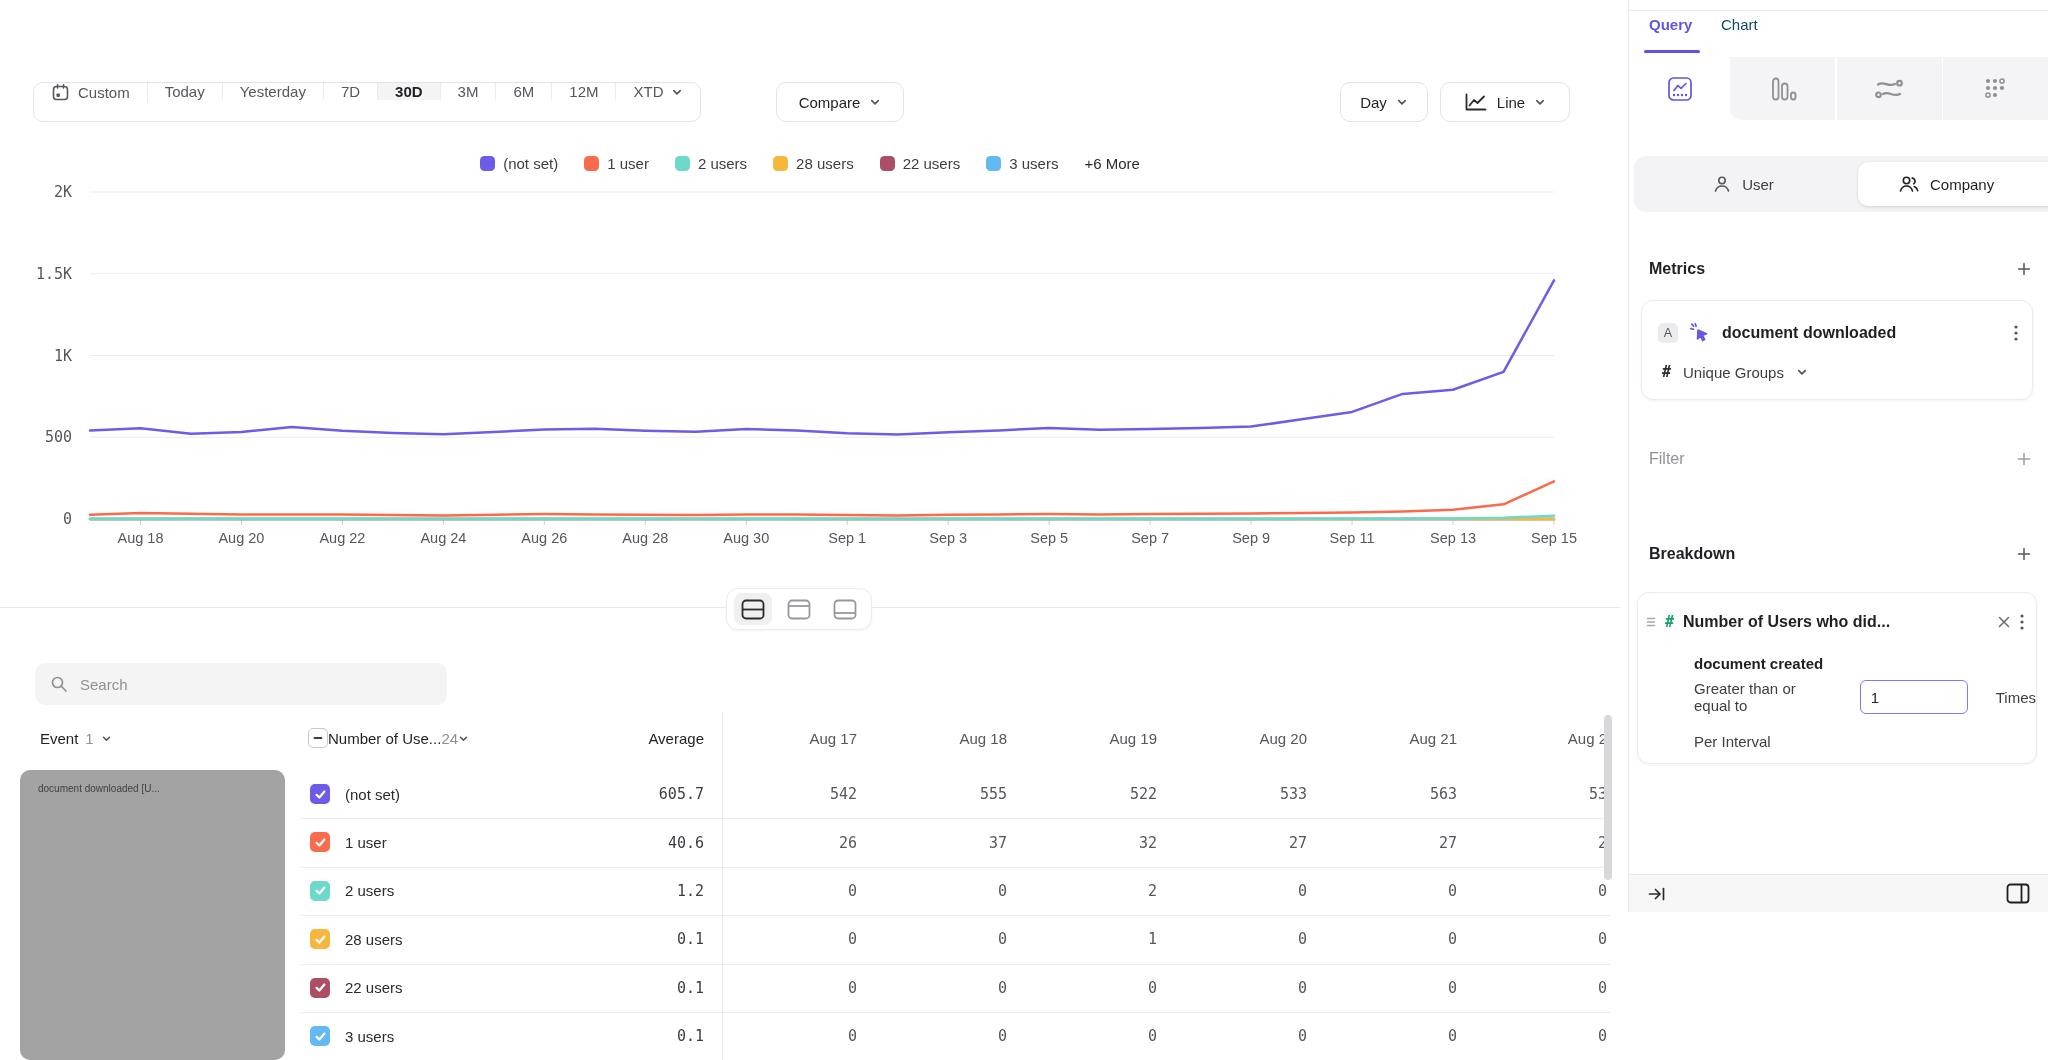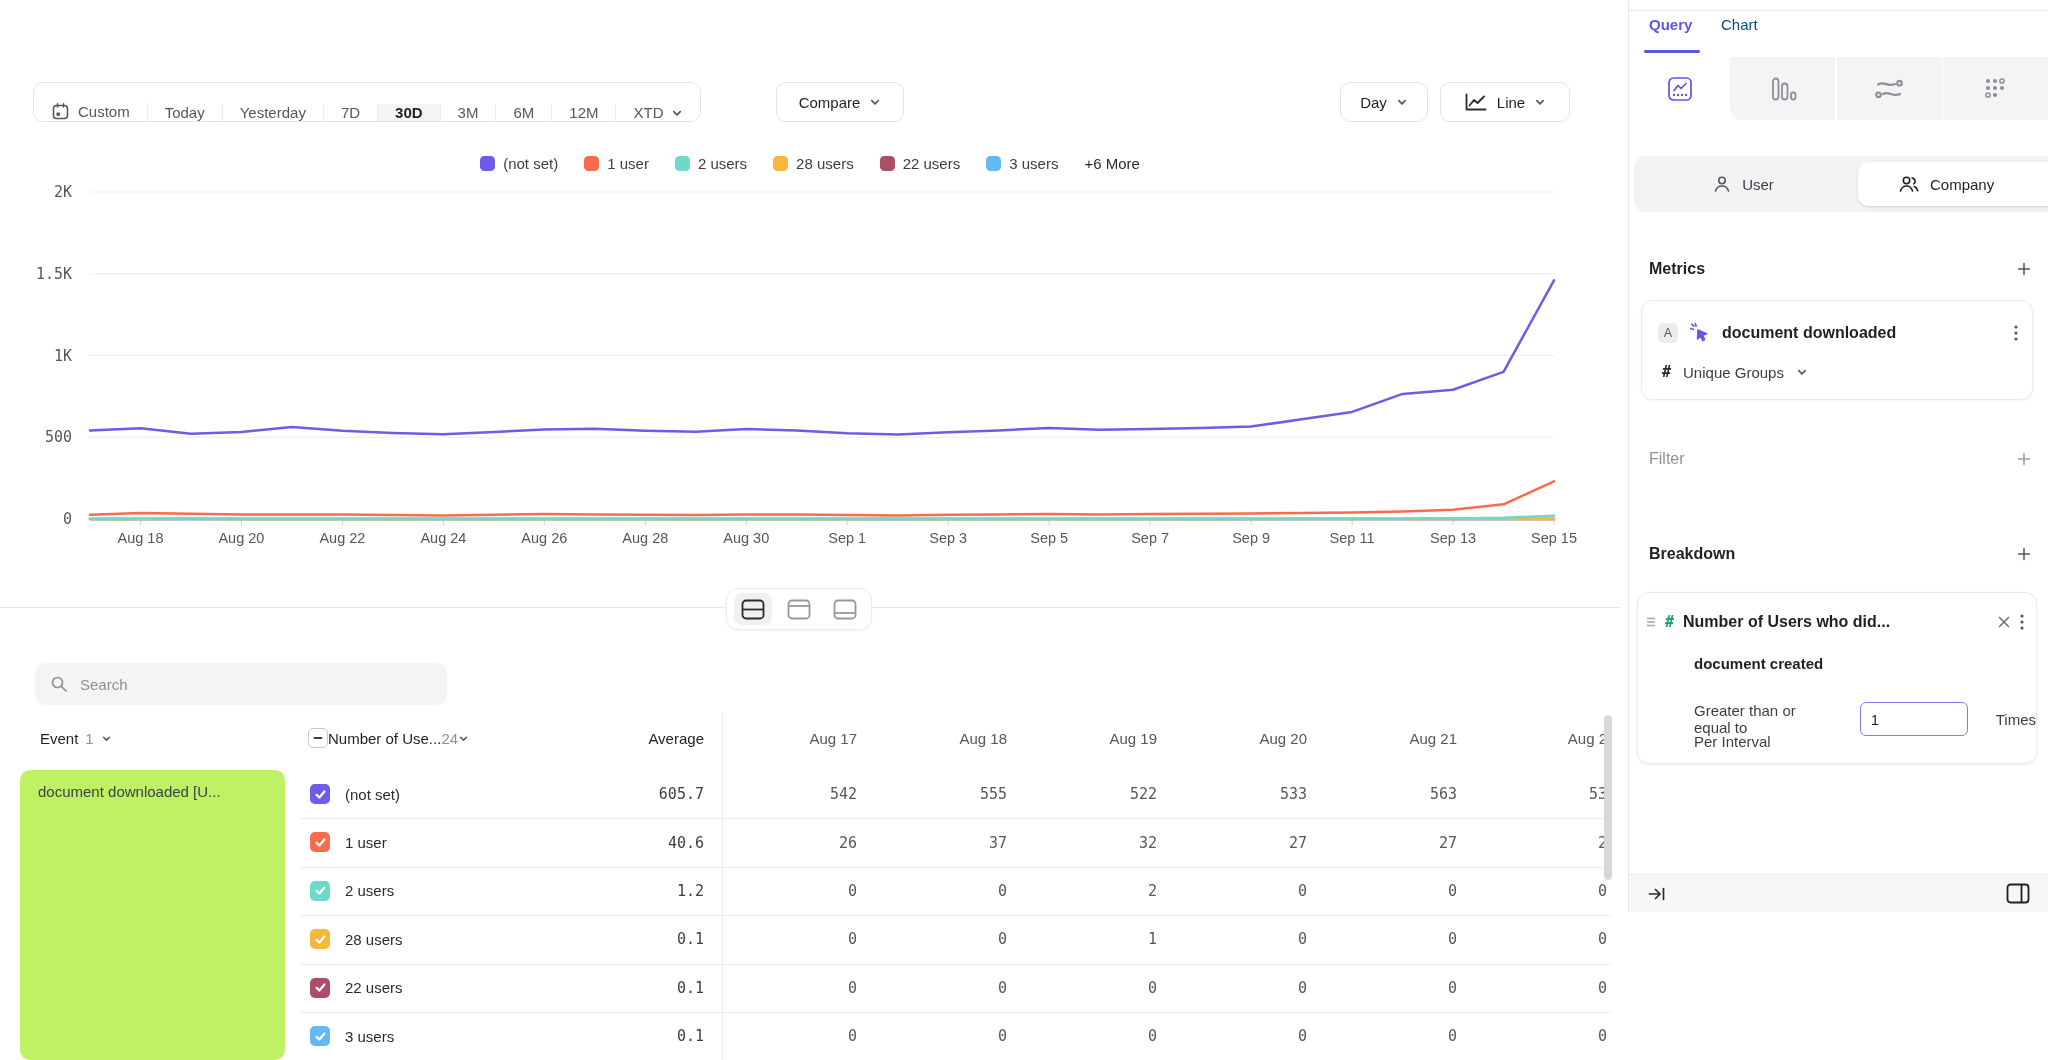--- a/index.html
+++ b/index.html
@@ -3,21 +3,21 @@
 <meta charset="utf-8">
 <style>
   *{margin:0;padding:0;box-sizing:border-box}
   html,body{background:#fff}
   body{font-family:"Liberation Sans",sans-serif;color:#2a2b2e}
   #app{position:relative;width:2048px;height:1060px;background:#fff;overflow:hidden}
   .abs{position:absolute}
   .mono{font-family:"DejaVu Sans Mono",monospace}
   .main{position:absolute;inset:0 420px 0 0}
   
-  .dr-group{display:flex;align-items:flex-end;border:1px solid #e3e3e6;border-radius:10px;background:#fff;overflow:hidden}
+  .dr-group{display:flex;align-items:flex-start;border:1px solid #e3e3e6;border-radius:10px;background:#fff;overflow:hidden}
   .dr-btn{display:flex;align-items:center;gap:8px;padding:0 17px;font-size:15px;color:#55575c;border-right:1px solid #ececee;cursor:pointer;white-space:nowrap;background:#fff}
   .dr-btn:last-child{border-right:none}
   .dr-btn.active{background:#f4f4f5;color:#1f2023;font-weight:700}
   .btn{display:flex;align-items:center;justify-content:center;gap:9px;border:1px solid #e3e3e6;border-radius:10px;background:#fff;font-size:15px;color:#1f2023;cursor:pointer}
   .chev{display:inline-flex;color:#55575c;line-height:0}
   
   .legend{display:flex;justify-content:center;align-items:center;gap:26px;font-size:15px;color:#3c3e42}
   .legend-item{display:flex;align-items:center;gap:8px;cursor:pointer}
   .swatch{width:15px;height:15px;border-radius:4.5px;flex:0 0 auto}
   .legend-more{font-weight:500;color:#2a2b2e;cursor:pointer}
@@ -286,21 +286,21 @@
     </div>
 
     <div class="abs th-dark" style="left:560px;top:716px;width:144px;height:44px;display:flex;align-items:center;justify-content:flex-end">Average</div>
 
     <div id="date-headers" style="display:contents"><div class="date-th" style="left: 707px;">Aug 17</div><div class="date-th" style="left: 857px;">Aug 18</div><div class="date-th" style="left: 1007px;">Aug 19</div><div class="date-th" style="left: 1157px;">Aug 20</div><div class="date-th" style="left: 1307px;">Aug 21</div><div class="date-th" style="left: 1457px;">Aug 2</div></div>
 
     
     <div class="abs" style="left:722px;top:712px;width:1px;height:348px;background:#e9e9ea"></div>
 
     
-    <div class="abs" style="left:20px;top:770px;width:265px;height:290px;background:#bef264;border-radius:10px;padding:13px 18px;font-size:15px;color:#3f4145;white-space:nowrap;overflow:hidden">document downloaded [U...</div>
+    <div class="abs" style="left:20px;top:770px;width:265px;height:290px;background:#a3a3a3;border-radius:10px;padding:13px 18px;font-size:10px;color:#3f4145;white-space:nowrap;overflow:hidden">document downloaded [U...</div>
 
     
     <div id="table-rows" class="abs" style="left:0;top:770px;width:1620px;height:290px">
         <div class="row" style="top: 0px;">
           <span class="cbox" style="background: rgb(108, 92, 231);">
             <span style="line-height: 0;">
               <svg width="13" height="13" viewBox="0 0 14 14" fill="none" stroke="#fff" stroke-width="2.4" stroke-linecap="round" stroke-linejoin="round">
                 <path d="M2.8 7.4 L5.8 10.2 L11.2 3.8"></path>
               </svg>
             </span>
@@ -547,21 +547,21 @@
         <span class="xbtn" style="margin-left:auto"><span><svg width="14" height="14" viewBox="0 0 14 14" stroke="#6E7075" stroke-width="1.6" stroke-linecap="round" fill="none">
                 <path d="M2.5 2.5 L11.5 11.5 M11.5 2.5 L2.5 11.5"></path>
               </svg></span></span>
         <span class="kebab"><span><svg width="4" height="16" viewBox="0 0 4 16" fill="#55575C">
                 <circle cx="2" cy="2" r="1.6"></circle>
                 <circle cx="2" cy="8" r="1.6"></circle>
                 <circle cx="2" cy="14" r="1.6"></circle>
               </svg></span></span>
       </div>
       <div style="position:absolute;left:56px;top:62px;font-size:15px;font-weight:700;color:#1f2023">document created</div>
-      <div class="hflex" style="position:absolute;left:56px;top:109px;gap:28px">
+      <div class="hflex" style="position:absolute;left:56px;top:87px;gap:28px">
         <span style="font-size:15px;color:#3c3e42">Greater than or equal to</span>
         <input class="cond" type="text" value="1" style="">
         <span style="font-size:15px;color:#3c3e42">Times</span>
       </div>
       <div style="position:absolute;left:56px;top:140px;font-size:15px;color:#3c3e42">Per Interval</div>
     </div>
 
     <div class="pfoot">
       <span style="line-height:0;cursor:pointer"><span><svg width="20" height="18" viewBox="0 0 20 18" fill="none" stroke="#2A2B2E" stroke-width="1.7" stroke-linecap="round" stroke-linejoin="round">
               <path d="M2.5 9 H12.5"></path>

